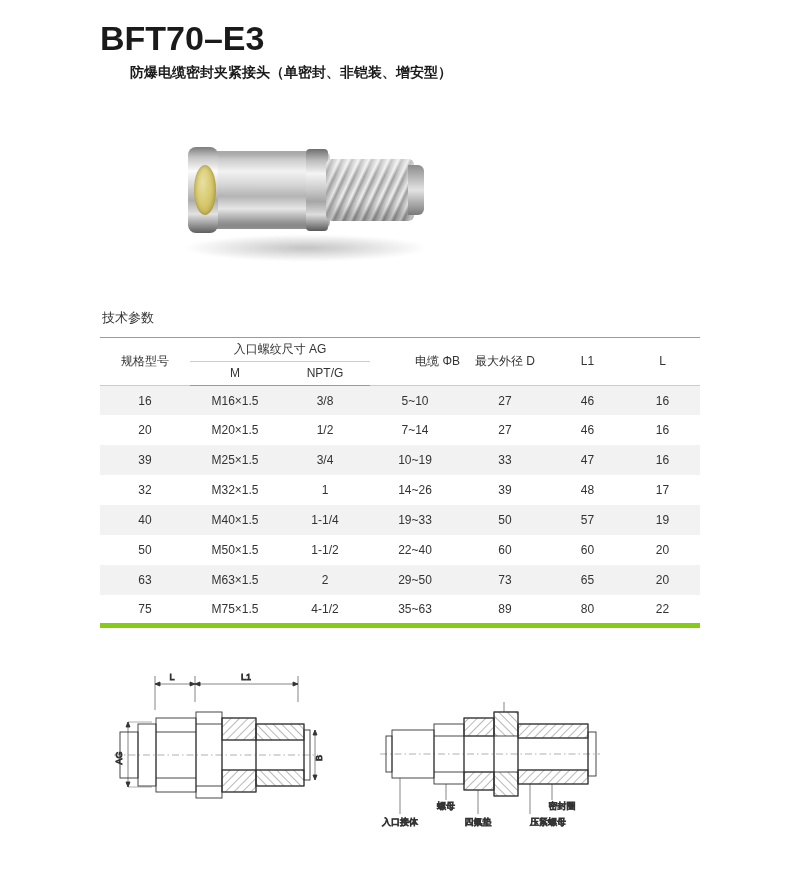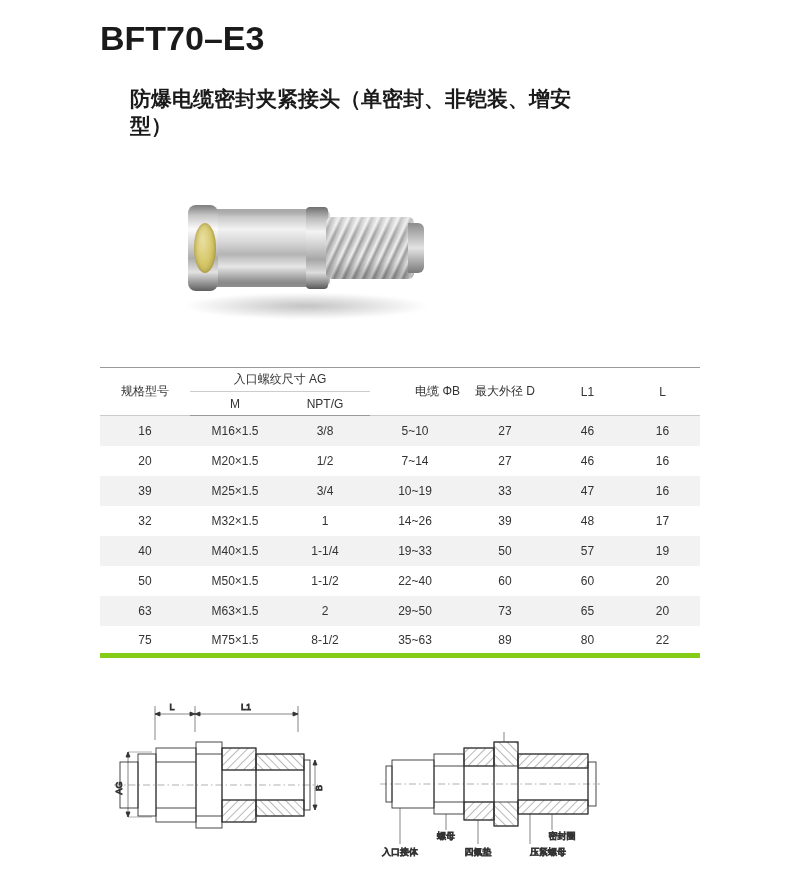--- a/index.html
+++ b/index.html
@@ -25,24 +25,24 @@
   .title {
     font-size: 34px;
     font-weight: bold;
     letter-spacing: 0px;
     color: #1a1a1a;
     margin: 0;
     padding-top: 18px;
     line-height: 1.2;
   }
   .subtitle {
-    font-size: 21px;
+    font-size: 14px;
     font-weight: bold;
     color: #1a1a1a;
-    margin: 26px 0 0 0;
+    margin: 4px 0 0 0;
     line-height: 1.3;
     padding-left: 30px;
   }
 
   
   .photo-wrap {
     position: relative;
     height: 210px;
     margin-top: 18px;
   }
@@ -185,20 +185,21 @@
       <div class="prod-shadow"></div>
       <div class="prod-body"></div>
       <div class="prod-cap"></div>
       <div class="prod-seal"></div>
       <div class="prod-nut"></div>
       <div class="prod-thread"></div>
       <div class="prod-tip"></div>
     </div>
   </div>
 
+  <div class="section-label">技术参数</div>
 
   <table class="spec">
     <thead>
       <tr class="thead-top">
         <th rowspan="2" class="hdr-span" style="width:90px;">规格型号</th>
         <th colspan="2" class="ag-group" style="width:180px;">入口螺纹尺寸 AG</th>
         <th rowspan="2" class="hdr-span" style="width:90px;text-align:right;">电缆 ΦB</th>
         <th rowspan="2" class="hdr-span" style="width:90px;">最大外径 D</th>
         <th rowspan="2" class="hdr-span" style="width:75px;">L1</th>
         <th rowspan="2" class="hdr-span" style="width:75px;">L</th>
@@ -268,21 +269,21 @@
         <td>M63×1.5</td>
         <td>2</td>
         <td>29~50</td>
         <td>73</td>
         <td>65</td>
         <td>20</td>
       </tr>
       <tr>
         <td>75</td>
         <td>M75×1.5</td>
-        <td>8-1/2</td>
+        <td>4-1/2</td>
         <td>35~63</td>
         <td>89</td>
         <td>80</td>
         <td>22</td>
       </tr>
     </tbody>
   </table>
 
   <div class="drawings">
     <svg width="600" height="175" viewBox="0 0 600 175">

